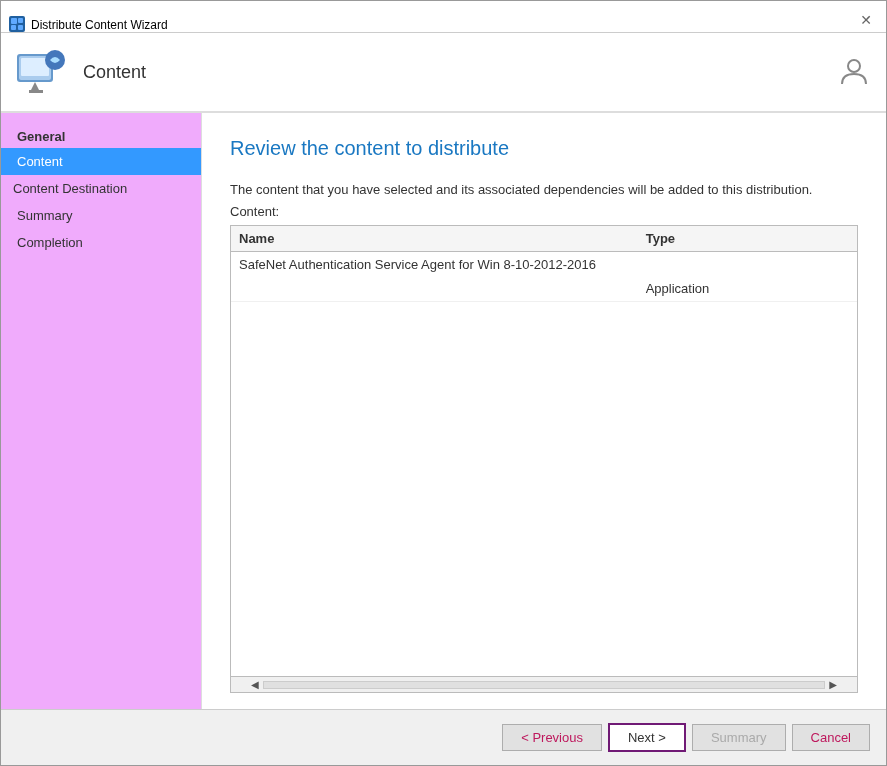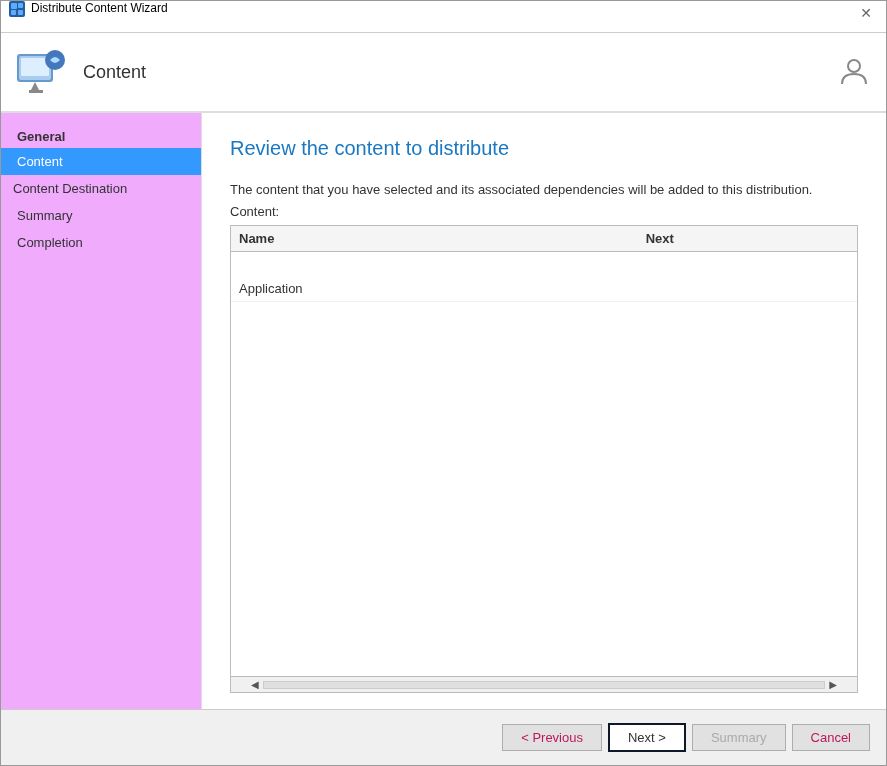--- a/index.html
+++ b/index.html
@@ -20,21 +20,21 @@
       background: #f0f0f0;
       border: 1px solid #999;
       display: flex;
       flex-direction: column;
       box-shadow: 2px 2px 8px rgba(0,0,0,0.3);
     }
     .title-bar {
       background: #ffffff;
       height: 32px;
       display: flex;
-      align-items: flex-start;
+      align-items: flex-end;
       padding: 0 8px;
       border-bottom: 1px solid #ccc;
       flex-shrink: 0;
     }
     .title-bar-icon {
       width: 16px;
       height: 16px;
       margin-right: 6px;
     }
     .title-bar-text {
@@ -243,21 +243,21 @@
       font-size: 13px;
       cursor: pointer;
       border: 1px solid #adadad;
       background: #e1e1e1;
       color: #be185d;
       min-width: 70px;
       text-align: center;
     }
     .btn.primary {
       background: #fff;
-      border: 2px solid #0f172a;
+      border: 2px solid #701a75;
       color: #333;
     }
     .btn:disabled, .btn.disabled {
       color: #aaa;
       cursor: default;
     }
   </style>
 </head>
 <body>
 
@@ -310,24 +310,25 @@
 
     <div class="content-area">
       <div class="content-heading">Review the content to distribute</div>
       <div class="description">The content that you have selected and its associated dependencies will be added to this distribution.</div>
       <div class="content-label">Content:</div>
 
 
       <div class="table-container">
         <div class="table-header">
           <div class="table-header-cell name">Name</div>
-          <div class="table-header-cell type">Next</div>
+          <div class="table-header-cell type">Type</div>
         </div>
         <div class="table-body">
           <div class="table-row">
+            <div class="table-cell name">SafeNet Authentication Service Agent for Win 8-10-2012-2016</div>
             <div class="table-cell type">Application</div>
           </div>
         </div>
 
         <div class="scrollbar-area">
           <span class="scroll-arrow">◀</span>
           <div class="scrollbar-track"></div>
           <span class="scroll-arrow">▶</span>
         </div>
       </div>

